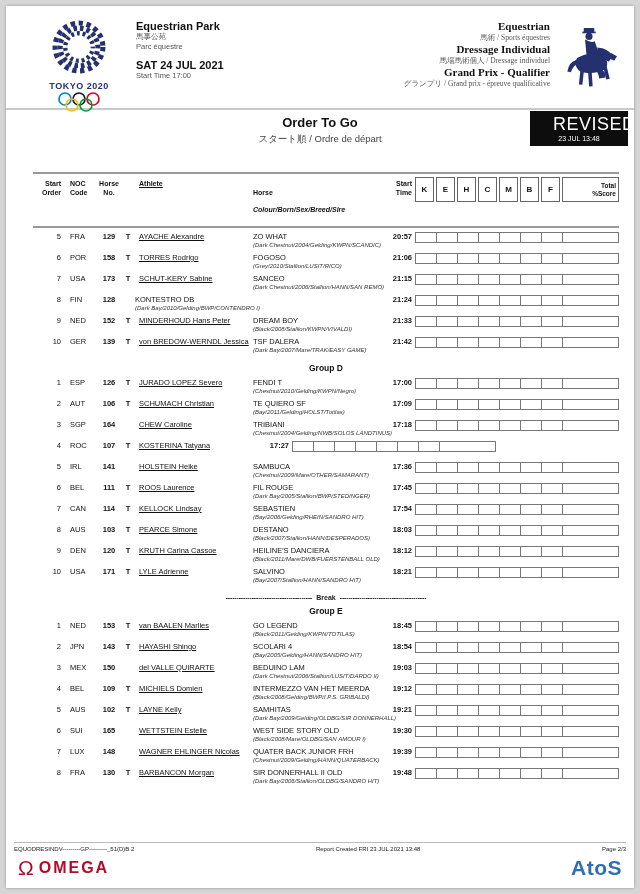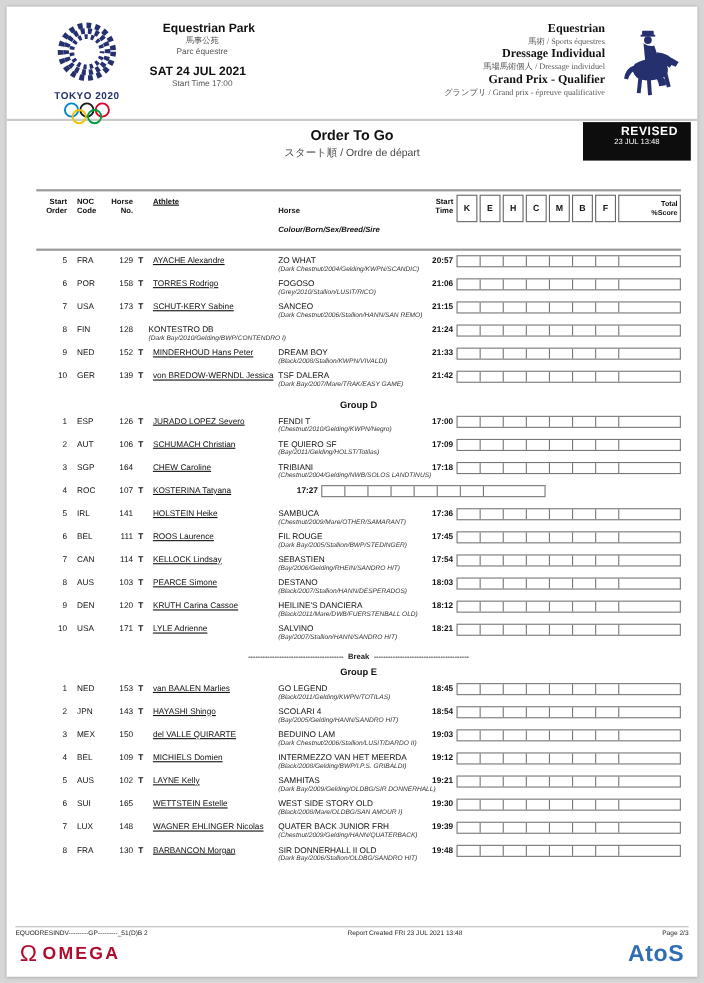--- a/index.html
+++ b/index.html
@@ -5,46 +5,46 @@
   * { margin:0; padding:0; box-sizing:border-box; }
   html,body { width:640px; height:894px; background:#d6d6d6; font-family:"Liberation Sans","DejaVu Sans",sans-serif; color:#111; }
   .page { position:relative; width:628px; height:882px; margin:6px; background:#fff; box-shadow:0 0 3px rgba(0,0,0,.3); overflow:hidden; }
 
   
   .hdr { display:flex; justify-content:space-between; padding:12px 10px 0 30px; height:100px; }
   .hdr-left { display:flex; }
   .emblem-block { width:86px; text-align:center; }
   .emblem-txt { font-size:9px; font-weight:bold; color:#25316e; letter-spacing:.5px; margin-top:1px; }
   .venue { margin-left:14px; padding-top:2px; }
-  .venue-name { font-size:11px; font-weight:bold;margin-left:12px; }
-  .venue-sub { font-size:7.5px; color:#555; line-height:10px;text-align:center; }
+  .venue-name { font-size:11px; font-weight:bold; }
+  .venue-sub { font-size:7.5px; color:#555; line-height:10px; }
   .venue-date { font-size:11px; font-weight:bold; margin-top:7px; }
   .event { text-align:right; padding-top:2px;font-family:Liberation Serif, serif; }
   .ev-main { font-size:11px; font-weight:bold; line-height:13px; }
   .ev-sub { font-size:7.5px; color:#555; line-height:10px; }
   .picto { margin-left:12px; margin-top:8px; }
 
   .rule { height:2px; background:#c9c9c9; margin-top:2px; }
 
   
   .titlebar { position:relative; text-align:center; padding-top:5px; height:52px; }
   .title-main { font-size:13px; font-weight:bold; }
   .title-sub { font-size:9.5px; color:#444; margin-top:3px; }
   .revised { position:absolute; top:1px; right:6px; width:98px; height:35px; background:#0d0d0d; color:#fff; text-align:center; padding-top:3px; }
-  .revised-label { font-size:11px; font-weight:bold; letter-spacing:.5px;margin-left:23px; }
+  .revised-label { font-size:18px; font-weight:normal; letter-spacing:.5px;margin-left:23px; }
   .revised-ts { font-size:7px; }
 
   
   .table { margin:10px 15px 0 27px; }
   .thead { display:flex; align-items:flex-start; border-top:2px solid #999; border-bottom:2px solid #999; padding:3px 0; }
   .th { font-size:7px; font-weight:bold; line-height:8.5px; white-space:pre-line; padding-top:3px; }
   .th-italic { font-style:italic; }
   .c-order { width:28px; text-align:right; }
   .c-noc   { width:36px; padding-left:9px; }
-  .c-no    { width:24px; text-align:right; }
+  .c-no    { width:24px; text-align:center;font-weight:bold; }
   .c-t     { width:14px; text-align:center; font-weight:bold; }
   .c-athlete { width:118px; padding-left:4px;text-decoration:underline; }
   .c-horse { flex:1; min-width:0; }
   .c-time  { width:36px; text-align:right; font-weight:bold; }
   .c-boxes { display:flex; width:204px; margin-left:3px; }
   .jh-cell { width:19px; height:25px; border:1px solid #666; margin-right:2px; display:flex; align-items:center; justify-content:center; font-size:8px; font-weight:bold; background:#fff; }
   .jh-total { flex:1; height:25px; border:1px solid #666; display:flex; align-items:center; justify-content:flex-end; text-align:right; padding-right:2px; font-size:6.5px; font-weight:bold; line-height:7.5px; white-space:pre-line; background:#fff; }
 
   .tbody { padding-top:4px; }
   .trow { display:flex; height:21px; font-size:7.5px; line-height:9.5px; }

